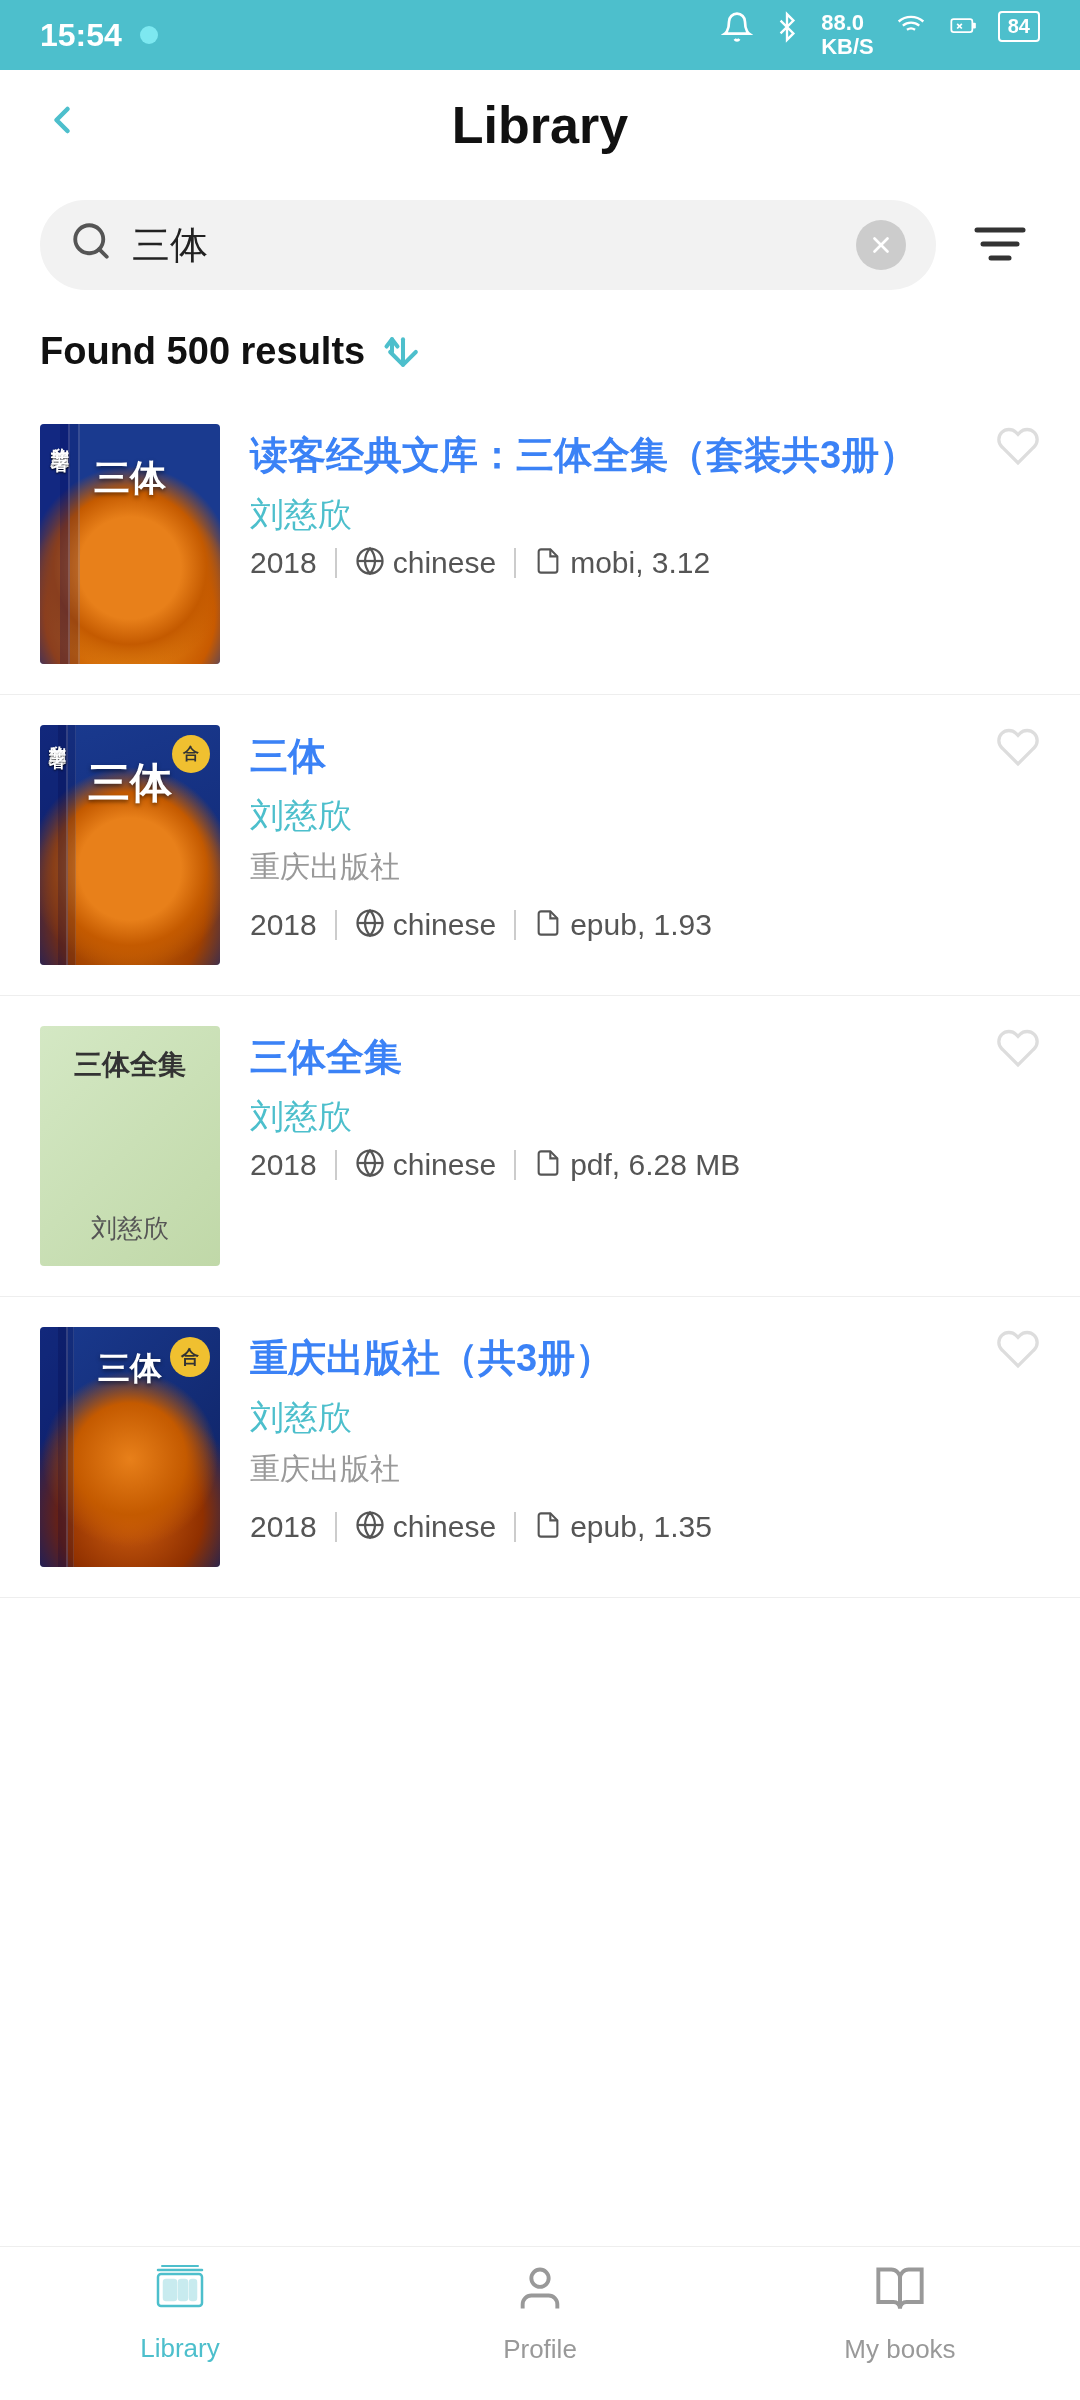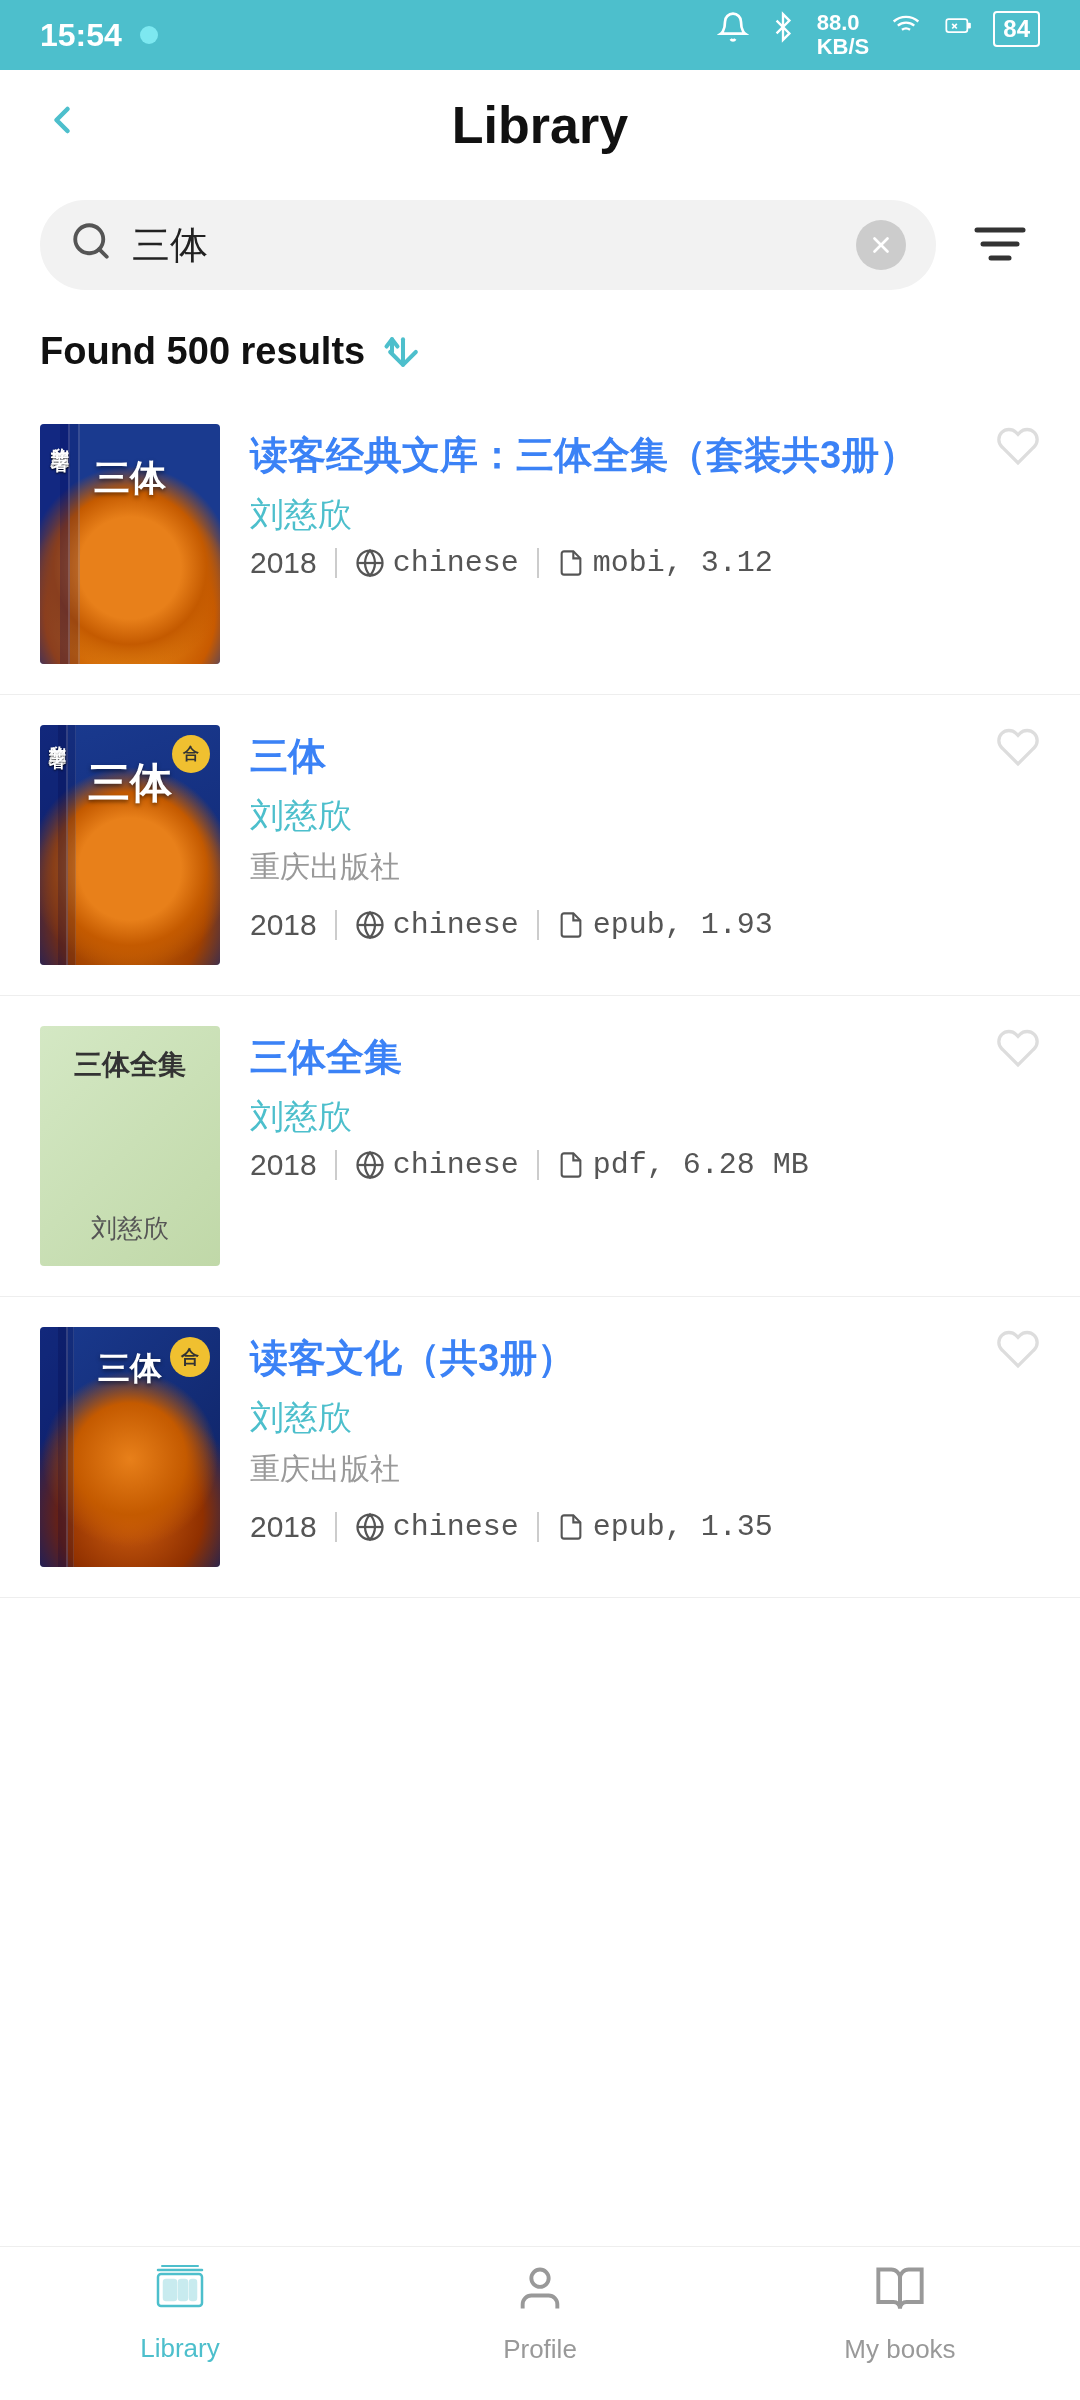--- a/index.html
+++ b/index.html
@@ -311,25 +311,24 @@
       font-size: 30px;
       color: #555;
     }
     .meta-divider {
       width: 2px;
       height: 30px;
       background: #ccc;
     }
     .meta-item {
       display: flex;
-      align-items: center;
+      align-items: flex-start;
       gap: 8px;
       font-size: 30px;
       color: #555;
-      font-family: Liberation Mono, monospace;
     }
     .heart-btn {
       position: absolute;
       top: 30px;
       right: 40px;
       cursor: pointer;
       color: #ddd;
       font-size: 46px;
     }
 
@@ -397,21 +396,21 @@
         <line x1="12" y1="20" x2="12.01" y2="20"></line>
       </svg>
 
     <svg width="30" height="28" viewBox="0 0 24 24" fill="white">
         <rect x="2" y="7" width="18" height="11" rx="2" fill="none" stroke="white" stroke-width="1.5"></rect>
         <rect x="20" y="10" width="3" height="5" rx="1" fill="white"></rect>
         <line x1="7" y1="11" x2="11" y2="15" stroke="white" stroke-width="1.5"></line>
         <line x1="11" y1="11" x2="7" y2="15" stroke="white" stroke-width="1.5"></line>
       </svg>
 
-    <span style="color:#fff;font-size:24px;border:2px solid #fff;border-radius:4px;padding:2px 8px;display:flex;align-items:center;">
+    <span style="color:#fff;font-size:20px;border:2px solid #fff;border-radius:4px;padding:2px 8px;display:flex;align-items:center;">
       <span>84</span>
     </span>
   </div>
 </div>
 
 <div class="header">
   <div class="back-btn">
     <svg width="44" height="44" viewBox="0 0 24 24" fill="none" stroke="#4dbfcc" stroke-width="2.5" stroke-linecap="round" stroke-linejoin="round">
         <polyline points="15 18 9 12 15 6"></polyline>
       </svg>
@@ -576,21 +575,21 @@
   </div>
 
   <div class="book-item">
     <div class="book-cover cover-4">
       <span class="cover-4-text">三体</span>
       <div class="cover-4-sub">合</div>
       <div style="position:absolute;top:0;left:0;width:28px;height:100%;background:rgba(0,0,80,0.3);border-right:2px solid rgba(255,255,255,0.2)"></div>
       <div style="position:absolute;top:0;left:18px;width:16px;height:100%;background:rgba(0,0,60,0.2);border-right:1px solid rgba(255,255,255,0.1)"></div>
     </div>
     <div class="book-info">
-      <div class="book-title">读客文化（共3册）</div>
+      <div class="book-title">重庆出版社（共3册）</div>
       <div class="book-author">刘慈欣</div>
       <div class="book-publisher">重庆出版社</div>
       <div class="book-meta">
         <span class="book-year">2018</span>
         <div class="meta-divider"></div>
         <span class="meta-item">
           <svg width="30" height="30" viewBox="0 0 24 24" fill="none" stroke="#555" stroke-width="1.8">
               <circle cx="12" cy="12" r="10"></circle>
               <line x1="2" y1="12" x2="22" y2="12"></line>
               <path d="M12 2a15.3 15.3 0 0 1 4 10 15.3 15.3 0 0 1-4 10 15.3 15.3 0 0 1-4-10 15.3 15.3 0 0 1 4-10z"></path>

